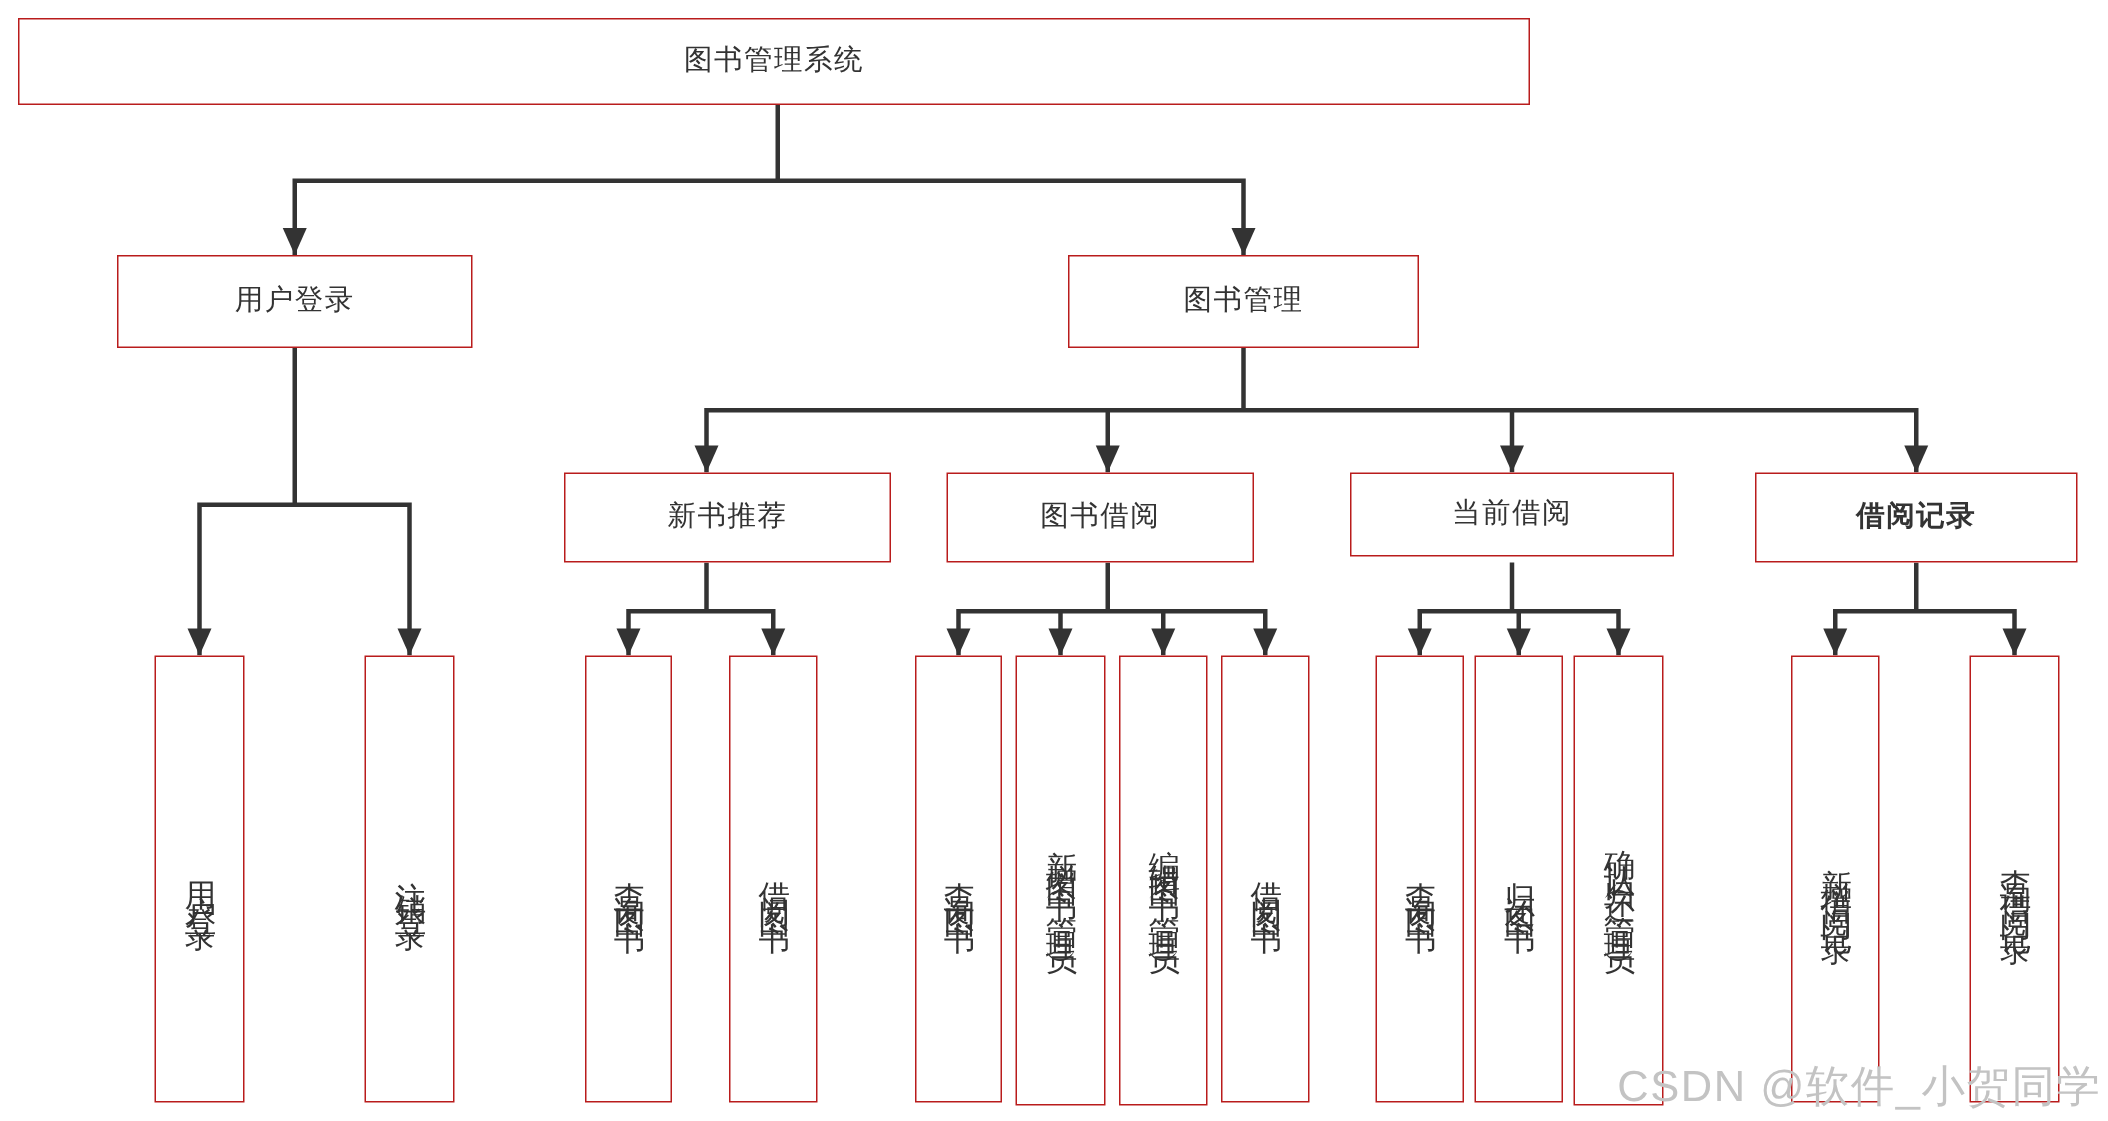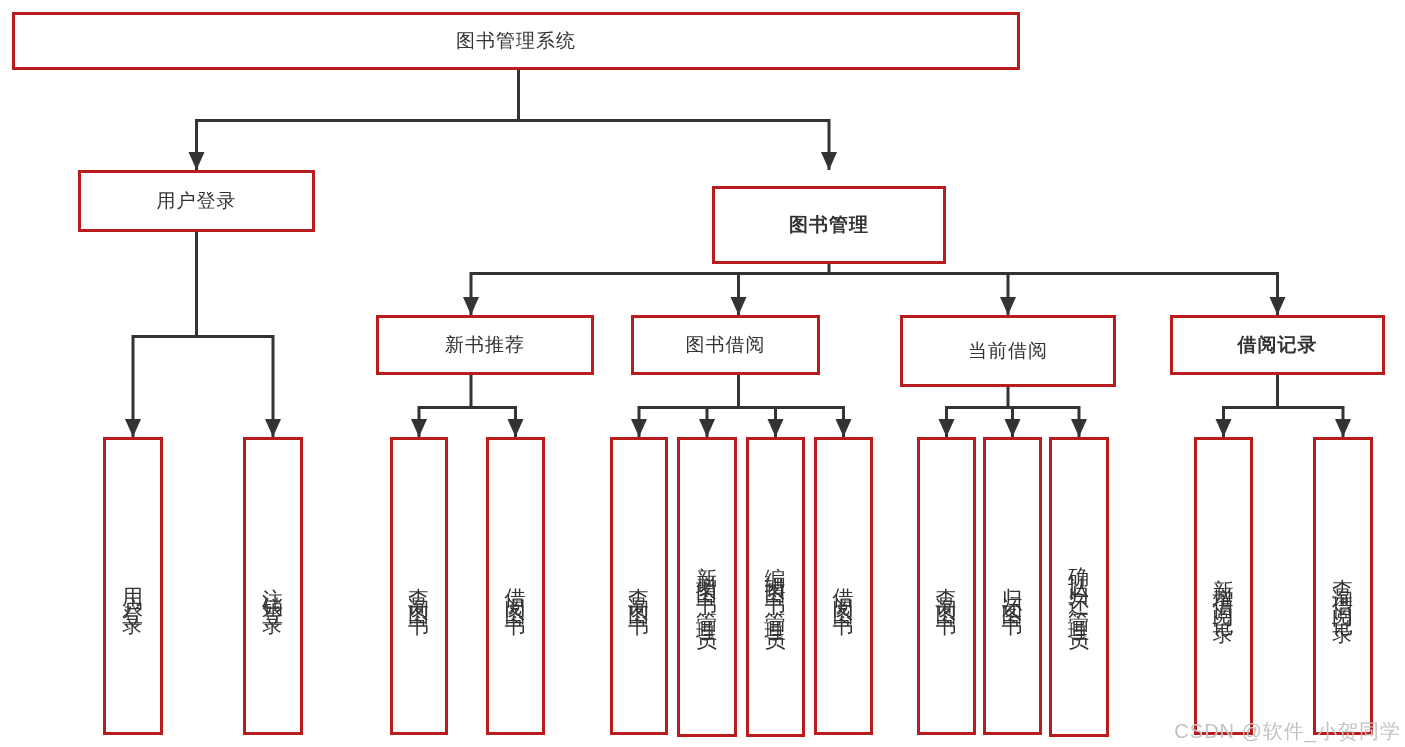--- a/index.html
+++ b/index.html
@@ -20,21 +20,21 @@
   #connectors {
     position: absolute;
     left: 0;
     top: 0;
     width: 1405px;
     height: 747px;
   }
   .node {
     position: absolute;
     box-sizing: border-box;
-    border: 3px solid #b91c1c;
+    border: 1px solid #b91c1c;
     background: #ffffff;
     color: #333333;
     display: flex;
     align-items: center;
     justify-content: center;
     font-size: 19px;
     letter-spacing: 1px;
     text-align: center;
     line-height: 1.2;
   }
@@ -42,21 +42,21 @@
     writing-mode: vertical-rl;
     text-orientation: mixed;
     font-size: 21px;
     letter-spacing: 9px;
     padding-top: 6px;
   }
   .watermark {
     position: absolute;
     right: 4px;
     bottom: 2px;
-    font-size: 20px;
+    font-size: 29px;
     color: #c3c3c3;
     letter-spacing: 1px;
     white-space: nowrap;
     z-index: 5;
     margin-left: 32px;
   }
 </style>
 </head>
 <body>
 
@@ -113,25 +113,25 @@
       <polygon points="1004.5,419 1020.5,419 1012.5,437"></polygon>
       <polygon points="1071,419 1087,419 1079,437"></polygon>
       <polygon points="1215.5,419 1231.5,419 1223.5,437"></polygon>
       <polygon points="1335,419 1351,419 1343,437"></polygon>
     </g>
   </svg>
 
   <div class="node" style="left:12px; top:12px; width:1008px; height:58px;">图书管理系统</div>
 
   <div class="node" style="left:78px; top:170px; width:237px; height:62px;">用户登录</div>
-  <div class="node" style="left:712px; top:186px; width:234px; height:78px;font-weight:bold;">图书管理</div>
+  <div class="node" style="left:712px; top:170px; width:234px; height:62px;">图书管理</div>
 
   <div class="node" style="left:376px; top:315px; width:218px; height:60px;">新书推荐</div>
-  <div class="node" style="left:631px; top:315px; width:189px; height:60px;">图书借阅</div>
-  <div class="node" style="left:900px; top:315px; width:216px; height:72px;">当前借阅</div>
+  <div class="node" style="left:631px; top:315px; width:205px; height:60px;">图书借阅</div>
+  <div class="node" style="left:900px; top:315px; width:216px; height:56px;">当前借阅</div>
   <div class="node" style="left:1170px; top:315px; width:215px; height:60px;font-weight:bold;">借阅记录</div>
 
   <div class="node vertical" style="left:103px; top:437px; width:60px; height:298px;">用户登录</div>
   <div class="node vertical" style="left:243px; top:437px; width:60px; height:298px;">注销登录</div>
 
   <div class="node vertical" style="left:390px; top:437px; width:58px; height:298px;">查询图书</div>
   <div class="node vertical" style="left:486px; top:437px; width:59px; height:298px;">借阅图书</div>
 
   <div class="node vertical" style="left:610px; top:437px; width:58px; height:298px;">查询图书</div>
   <div class="node vertical" style="left:677px; top:437px; width:60px; height:300px;">新增图书（管理员）</div>

